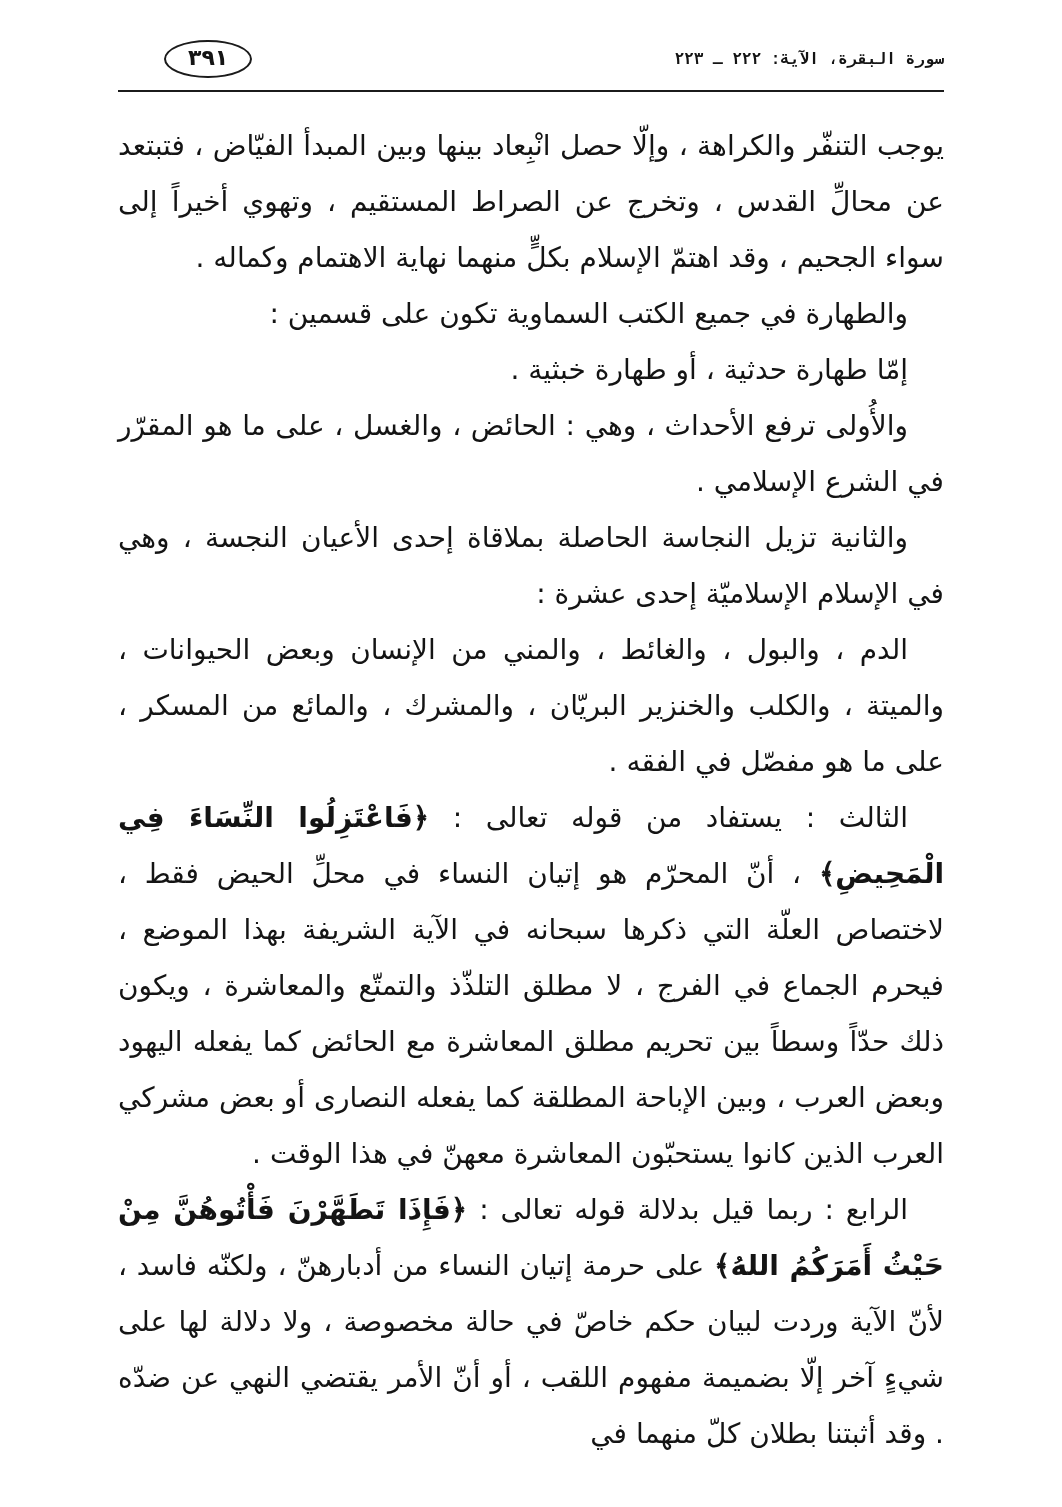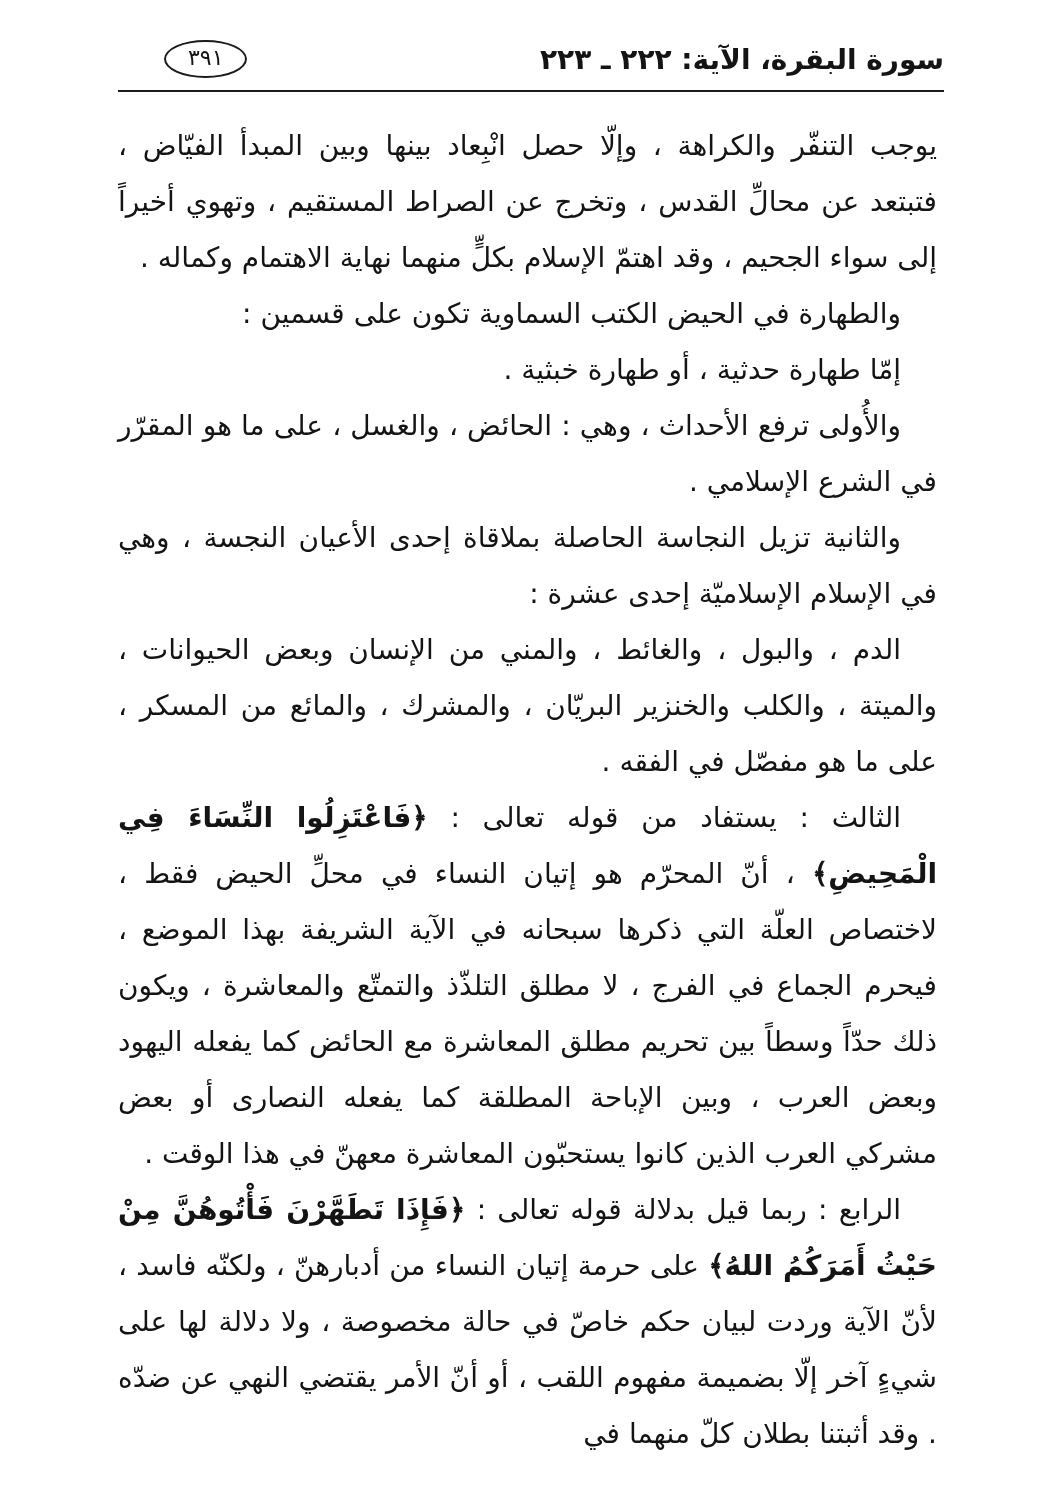--- a/index.html
+++ b/index.html
@@ -22,40 +22,41 @@
     right: 118px;
     left: 118px;
     direction: rtl;
     display: flex;
     justify-content: space-between;
     align-items: center;
     border-bottom: 2px solid #1b1b1b;
     padding-bottom: 12px;
   }
   .header-title {
-    font-size: 28px;
+    font-size: 16px;
     font-weight: bold;
     letter-spacing: 0;
     white-space: nowrap;
+    font-family: Liberation Mono, monospace;
   }
   .page-number {
     font-size: 22px;
-    font-weight: normal;
+    font-weight: bold;
     border: 2px solid #1b1b1b;
     border-radius: 50%;
     padding: 3px 22px 5px 22px;
     margin-left: 46px;
     line-height: 1.2;
     min-width: 34px;
     text-align: center;
   }
   .page-body {
     position: absolute;
     top: 118px;
-    right: 125px;
+    right: 118px;
     left: 118px;
     direction: rtl;
     text-align: justify;
     font-size: 28px;
     line-height: 56px;
   }
   p.para {
     margin: 0;
     text-indent: 36px;
   }
@@ -77,21 +78,21 @@
 
 <div class="page">
 
   <div class="page-header">
     <div class="header-title">سورة البقرة، الآية: ٢٢٢ ـ ٢٢٣</div>
     <div class="page-number">٣٩١</div>
   </div>
 
   <div class="page-body">
       <p class="para no-indent"><span class="seg-normal">يوجب التنفّر والكراهة ، وإلّا حصل انْبِعاد بينها وبين المبدأ الفيّاض ، فتبتعد عن محالِّ القدس ، وتخرج عن الصراط المستقيم ، وتهوي أخيراً إلى سواء الجحيم ، وقد اهتمّ الإسلام بكلٍّ منهما نهاية الاهتمام وكماله .</span></p>
-      <p class="para"><span class="seg-normal">والطهارة في الحيض الكتب السماوية تكون على قسمين :</span></p>
+      <p class="para"><span class="seg-normal">والطهارة في جميع الكتب السماوية تكون على قسمين :</span></p>
       <p class="para"><span class="seg-normal">إمّا طهارة حدثية ، أو طهارة خبثية .</span></p>
       <p class="para"><span class="seg-emphasis">والأُولى</span><span class="seg-normal"> ترفع الأحداث ، وهي : الحائض ، والغسل ، على ما هو المقرّر في الشرع الإسلامي .</span></p>
       <p class="para"><span class="seg-emphasis">والثانية</span><span class="seg-normal"> تزيل النجاسة الحاصلة بملاقاة إحدى الأعيان النجسة ، وهي في الإسلام الإسلاميّة إحدى عشرة :</span></p>
       <p class="para"><span class="seg-normal">الدم ، والبول ، والغائط ، والمني من الإنسان وبعض الحيوانات ، والميتة ، والكلب والخنزير البريّان ، والمشرك ، والمائع من المسكر ، على ما هو مفصّل في الفقه .</span></p>
       <p class="para"><span class="seg-emphasis">الثالث :</span><span class="seg-normal"> يستفاد من قوله تعالى : </span><span class="seg-quran">﴿فَاعْتَزِلُوا النِّسَاءَ فِي الْمَحِيضِ﴾</span><span class="seg-normal"> ، أنّ المحرّم هو إتيان النساء في محلِّ الحيض فقط ، لاختصاص العلّة التي ذكرها سبحانه في الآية الشريفة بهذا الموضع ، فيحرم الجماع في الفرج ، لا مطلق التلذّذ والتمتّع والمعاشرة ، ويكون ذلك حدّاً وسطاً بين تحريم مطلق المعاشرة مع الحائض كما يفعله اليهود وبعض العرب ، وبين الإباحة المطلقة كما يفعله النصارى أو بعض مشركي العرب الذين كانوا يستحبّون المعاشرة معهنّ في هذا الوقت .</span></p>
       <p class="para"><span class="seg-emphasis">الرابع :</span><span class="seg-normal"> ربما قيل بدلالة قوله تعالى : </span><span class="seg-quran">﴿فَإِذَا تَطَهَّرْنَ فَأْتُوهُنَّ مِنْ حَيْثُ أَمَرَكُمُ اللهُ﴾</span><span class="seg-normal"> على حرمة إتيان النساء من أدبارهنّ ، ولكنّه فاسد ، لأنّ الآية وردت لبيان حكم خاصّ في حالة مخصوصة ، ولا دلالة لها على شيءٍ آخر إلّا بضميمة مفهوم اللقب ، أو أنّ الأمر يقتضي النهي عن ضدّه . وقد أثبتنا بطلان كلّ منهما في</span></p>
     </div>
 
 </div>
 

